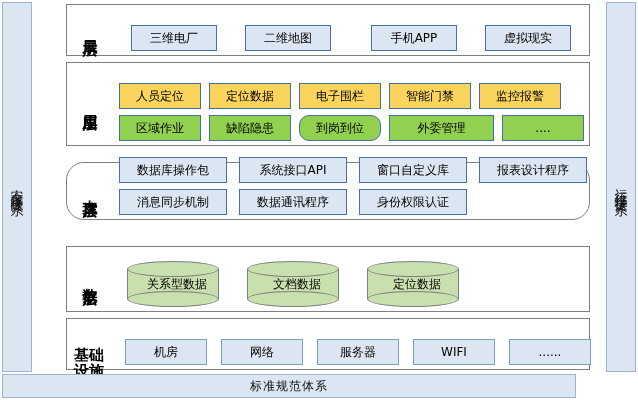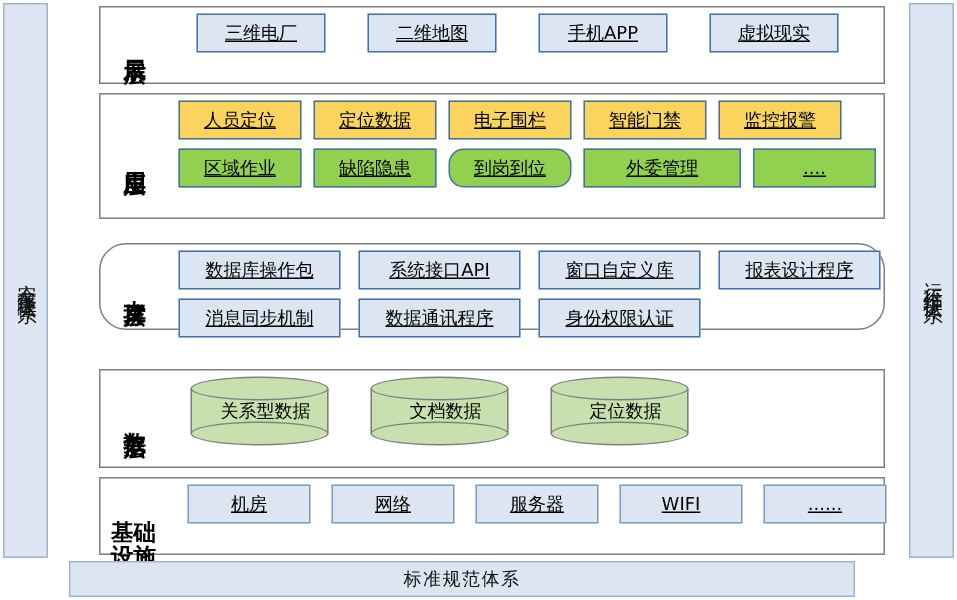--- a/index.html
+++ b/index.html
@@ -39,32 +39,31 @@
     white-space: nowrap;
   }
   #left-bar  { left: 2px;   top: 2px;  width: 30px;  height: 370px; }
   #right-bar { left: 606px; top: 2px;  width: 30px;  height: 370px; }
 
   
   #bottom-bar {
     position: absolute;
     left: 2px;
     top: 374px;
-    width: 524px;
+    width: 574px;
     height: 24px;
     background: #DCE6F2;
     border: 1px solid #9DB4D2;
     box-sizing: border-box;
     display: flex;
     align-items: center;
     justify-content: center;
     font-size: 12px;
     color: #111111;
     letter-spacing: 1px;
-    margin-left: 44px;
   }
 
   
   .layer {
     position: absolute;
     left: 66px;
     width: 524px;
     background: #ffffff;
     border: 1px solid #7F7F7F;
     box-sizing: border-box;
@@ -92,25 +91,24 @@
   }
   .layer-label.vertical .lbl-inner {
     writing-mode: vertical-rl;
     text-orientation: upright;
     letter-spacing: 2px;
   }
   .layer-body {
     flex: 1 1 auto;
     display: flex;
     flex-direction: column;
-    justify-content: flex-start;
+    justify-content: flex-end;
     gap: 6px;
     padding: 4px 6px 4px 2px;
     box-sizing: border-box;
-    text-decoration: underline;
   }
   .row-boxes {
     display: flex;
     align-items: center;
     gap: 10px;
   }
 
   
   .node {
     height: 26px;
@@ -221,21 +219,21 @@
   </div>
 
   <div id="layer-display" class="layer">
     <div class="layer-label vertical">
       <span class="lbl-inner">展示层</span>
     </div>
     <div class="layer-body">
       <div class="row-boxes" style="gap:28px; padding-left:18px;">
         <div class="node blue" style="width:86px;">三维电厂</div>
         <div class="node blue" style="width:86px;">二维地图</div>
-        <div class="node blue" style="width:86px;">手机APP</div>
+        <div class="node blue" style="width:86px;margin-left:12px;">手机APP</div>
         <div class="node blue" style="width:86px;">虚拟现实</div>
       </div>
     </div>
   </div>
 
   <div id="layer-app" class="layer">
     <div class="layer-label vertical">
       <span class="lbl-inner">应用层</span>
     </div>
     <div class="layer-body">

